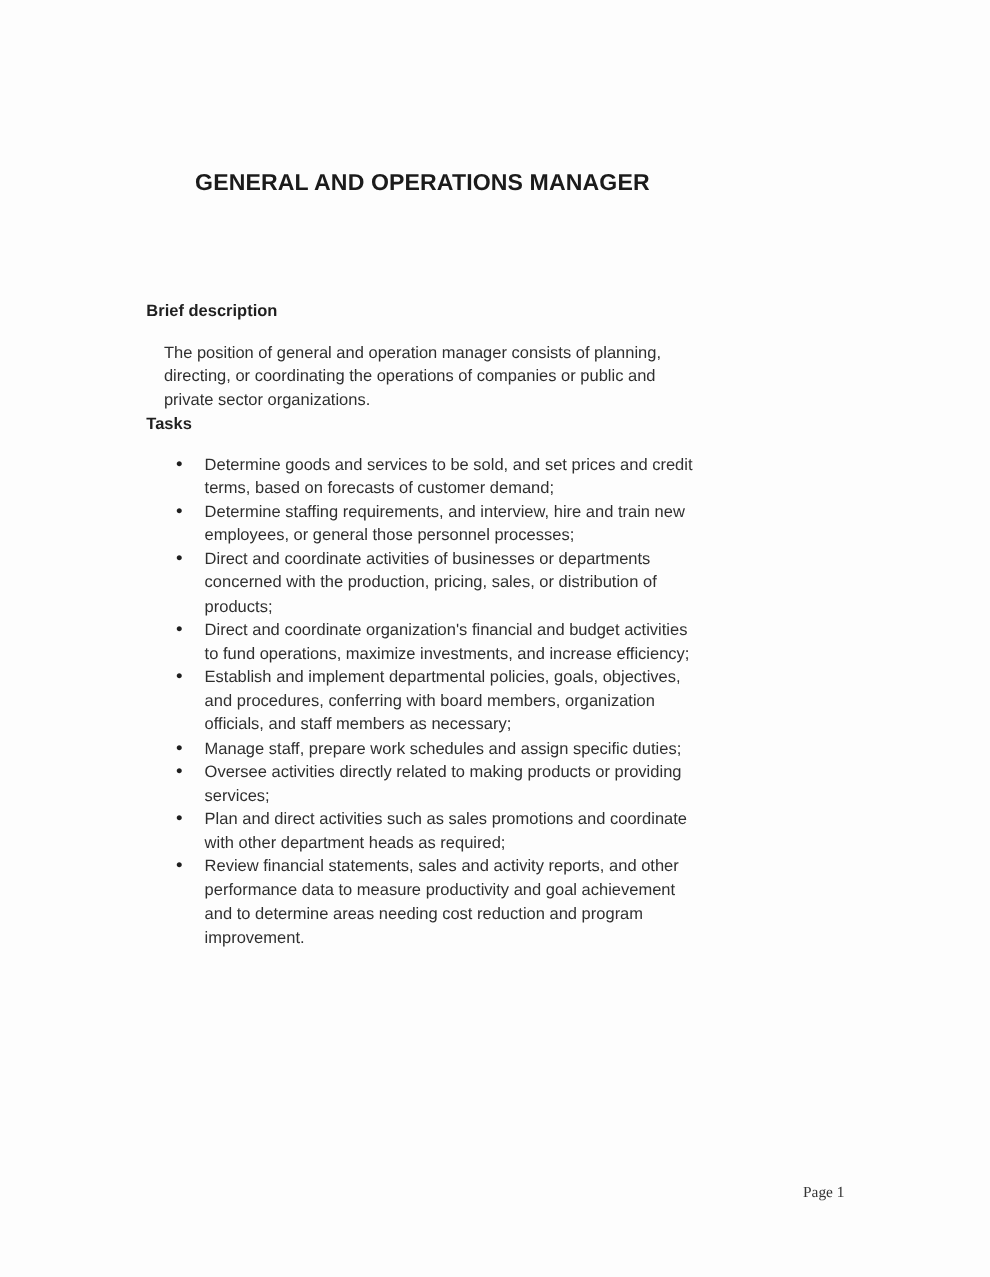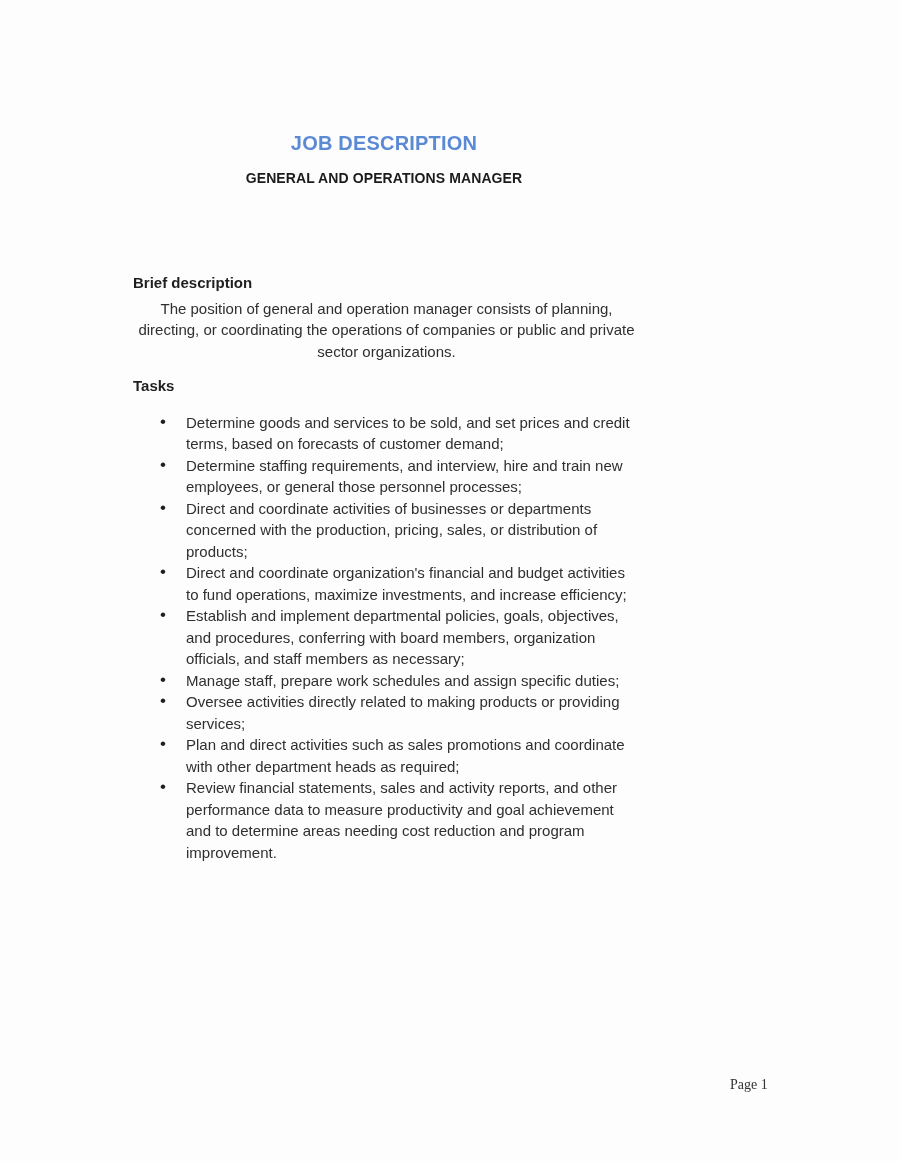--- a/index.html
+++ b/index.html
@@ -29,22 +29,22 @@
     text-align: center;
   }
   .doc-subtitle {
     font-size: 20px;
     font-weight: bold;
     line-height: 23px;
     color: #5b8ad5;
     letter-spacing: 0.2px;
   }
   .doc-title {
-    margin-top: 11px;
-    font-size: 14px;
+    margin-top: 23px;
+    font-size: 21px;
     font-weight: bold;
     line-height: 24px;
     color: #1b1b1b;
     letter-spacing: 0.1px;
   }
 
   
   .section-heading {
     font-size: 15px;
     font-weight: bold;
@@ -56,21 +56,21 @@
     line-height: 21.5px;
     color: #2f2f2f;
   }
 
   .brief-section {
     position: absolute;
     left: 133px;
     top: 272px;
     width: 507px;
   }
-  .brief-section p { margin: 4px; text-align: center; }
+  .brief-section p { margin: 16px; }
 
   .tasks-section {
     position: absolute;
     left: 133px;
     top: 375px;
     width: 503px;
   }
   .tasks-section ul {
     list-style: none;
     margin: 15px 0 0 0;
@@ -101,21 +101,20 @@
     line-height: 17px;
     color: #333333;
   }
 </style>
 </head>
 <body>
 
 <div class="page">
 
   <div class="doc-header">
-    <div class="doc-subtitle">JOB DESCRIPTION</div>
     <div class="doc-title">GENERAL AND OPERATIONS MANAGER</div>
   </div>
 
   <div class="brief-section">
     <div class="section-heading">Brief description</div>
     <p class="body-text">The position of general and operation manager consists of planning, directing, or coordinating the operations of companies or public and private sector organizations.</p>
   </div>
 
   <div class="tasks-section">
     <div class="section-heading">Tasks</div>

